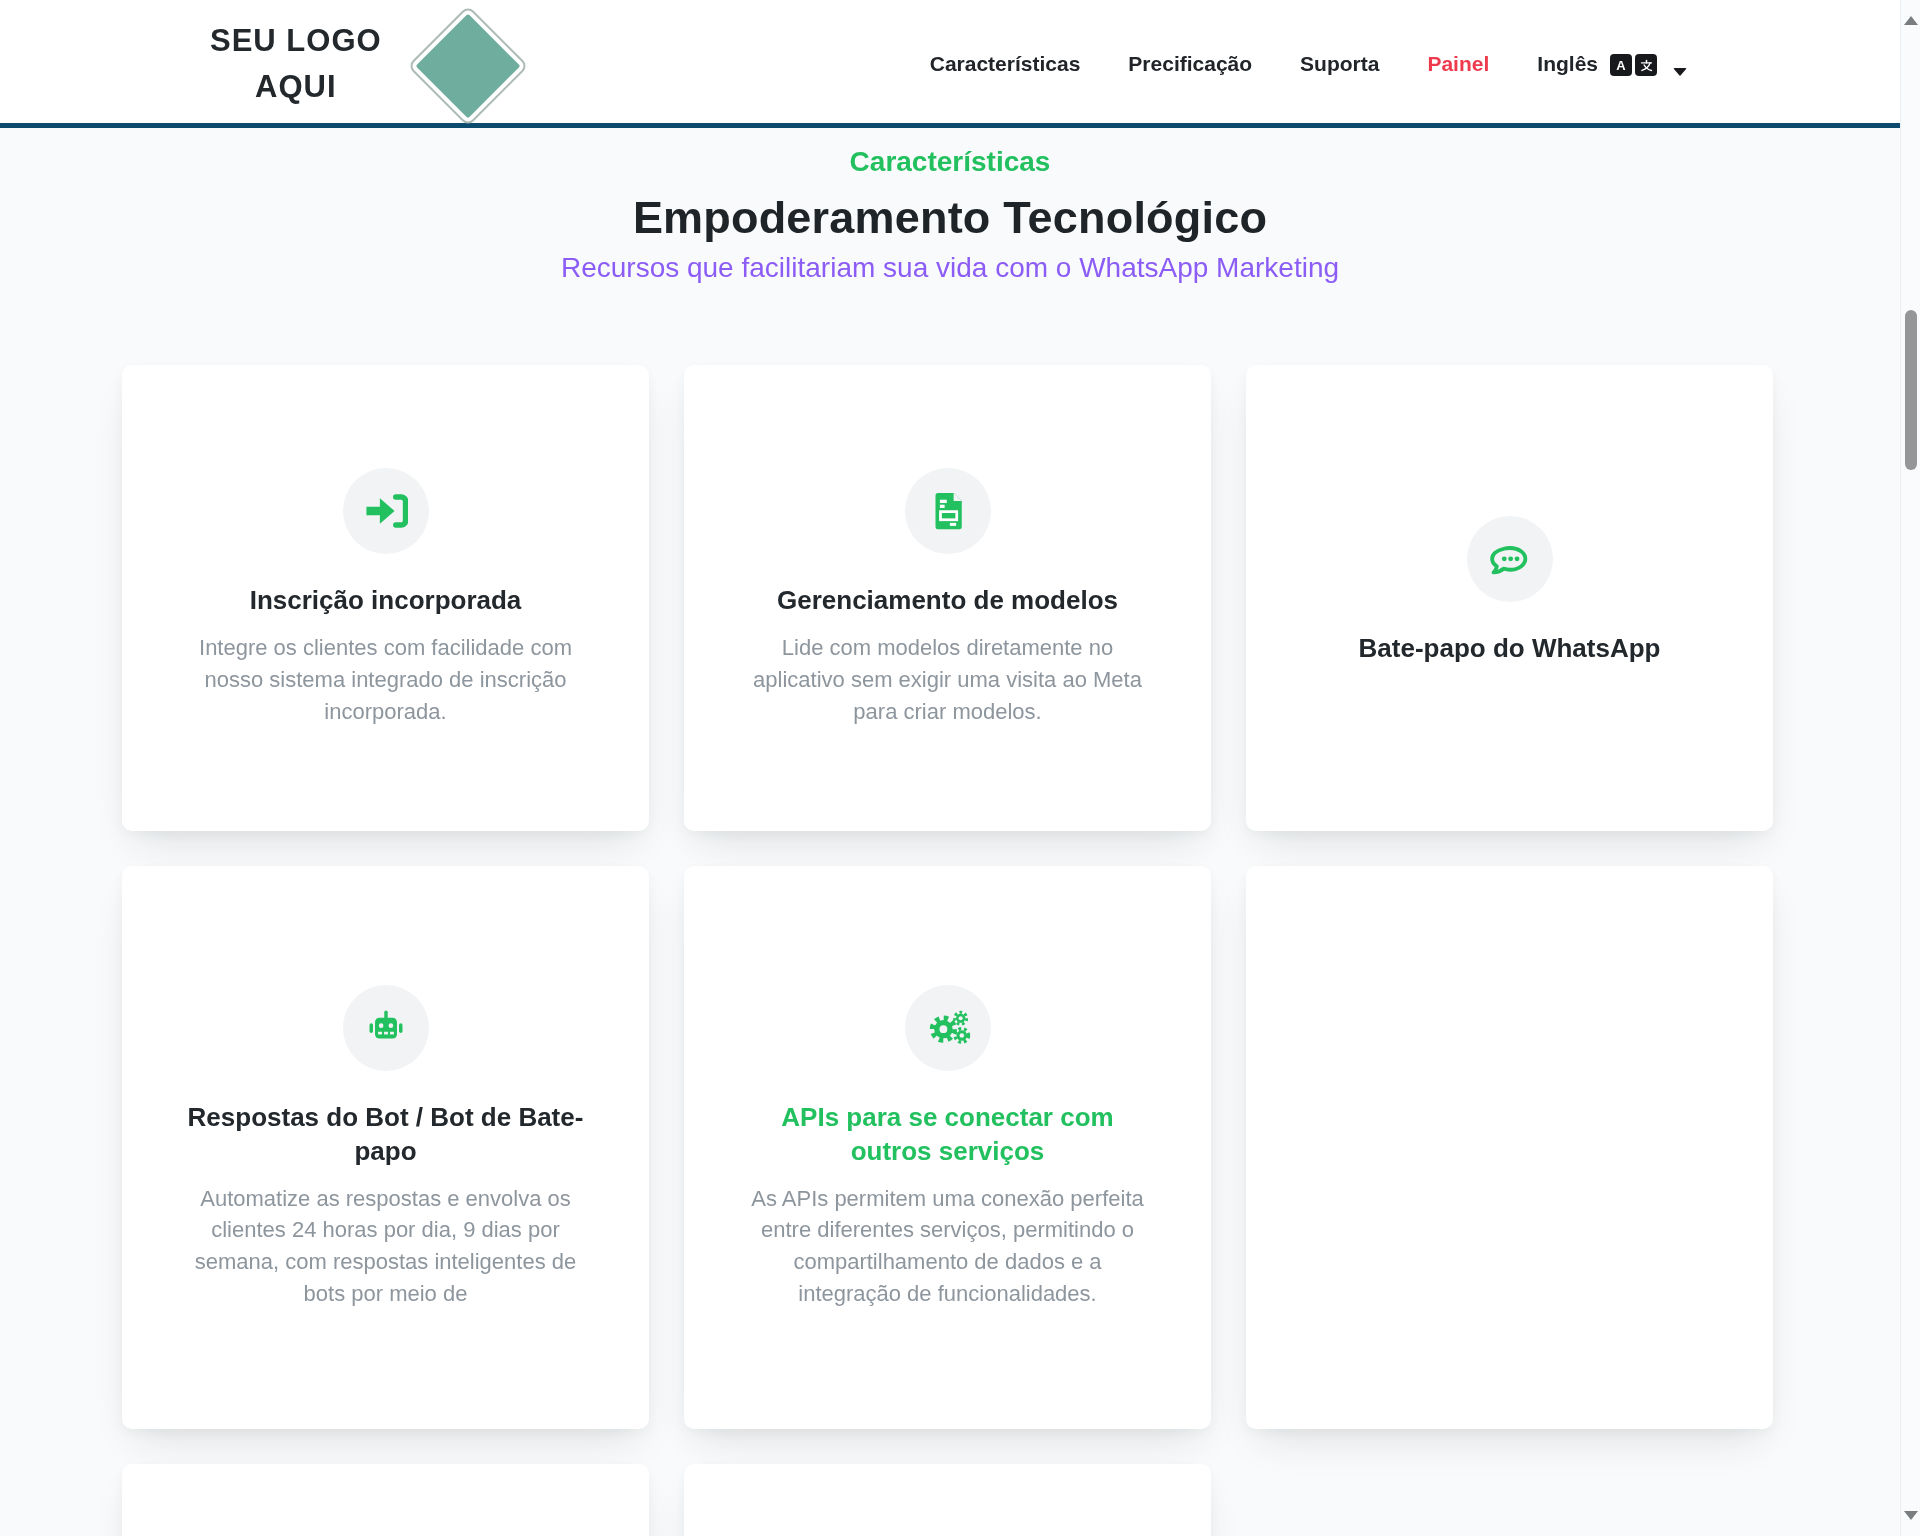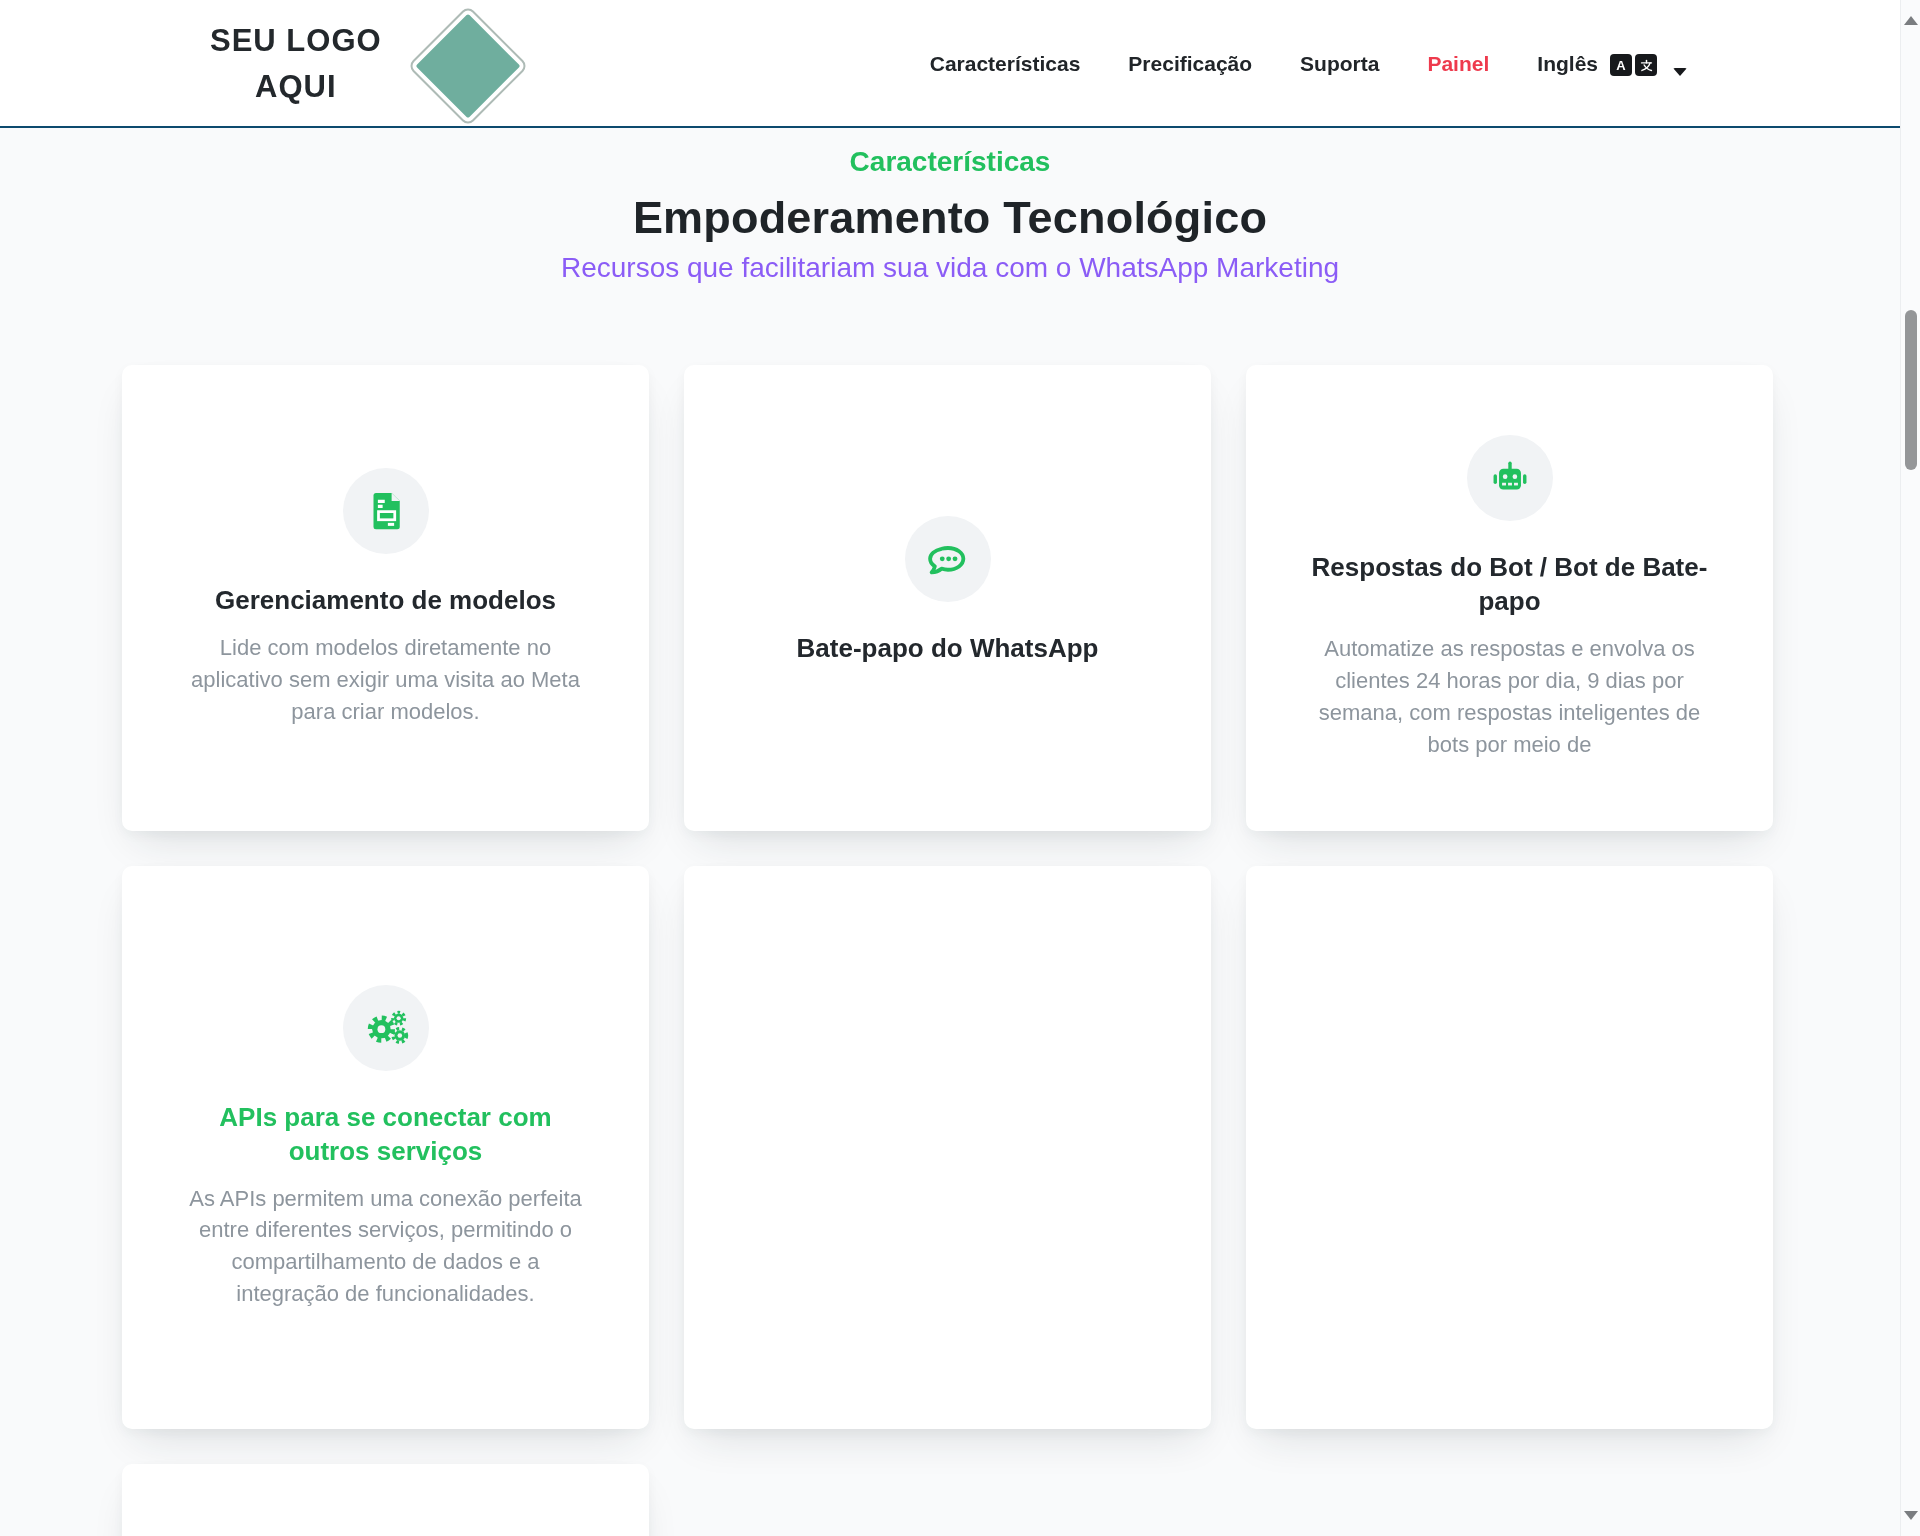--- a/index.html
+++ b/index.html
@@ -13,21 +13,21 @@
   html,body{width:1920px;height:1536px;overflow:hidden;}
   body{
     font-family:"Liberation Sans","DejaVu Sans",sans-serif;
     background:#f9fafb;
     color:var(--heading-dark);
     position:relative;
   }
   
   .header{
     position:absolute;top:0;left:0;width:1900px;height:128px;
-    background:#ffffff;border-bottom:2px solid #0c4a6e;z-index:5;
+    background:#ffffff;border-bottom:5px solid #0c4a6e;z-index:5;
   }
   .brand{position:absolute;left:210px;top:0;height:128px;display:flex;align-items:center;gap:28px;cursor:pointer;}
   .brand-text{font-weight:800;font-size:31px;letter-spacing:1px;color:#23282c;text-align:center;line-height:1.5;}
   .diamond-wrap{width:116px;height:116px;position:relative;top:2px;}
   .diamond{
     position:absolute;left:17px;top:17px;width:82px;height:82px;
     transform:rotate(45deg);
     background:var(--logo-diamond);
     border:4px solid #ffffff;
     border-radius:6px;
@@ -132,20 +132,30 @@
 </div>
 
 <div class="hero">
   <div class="eyebrow">Características</div>
   <h1>Empoderamento Tecnológico</h1>
   <div class="subtitle">Recursos que facilitariam sua vida com o WhatsApp Marketing</div>
 </div>
 
 <div class="grid">
 
+  <div class="card">
+    <div class="icon-circle">
+      <svg viewBox="0 0 36 32" width="44" height="40" aria-hidden="true">
+        <path fill="currentColor" d="M2 12.5h11V5.5L25 16 13 26.5v-7H2z"></path>
+        <path fill="none" stroke="currentColor" stroke-width="4.5" stroke-linecap="round" stroke-linejoin="round" d="M26 4.5h4.5A3.5 3.5 0 0 1 34 8v16a3.5 3.5 0 0 1-3.5 3.5H26"></path>
+      </svg>
+    </div>
+    <h3>Inscrição incorporada</h3>
+    <p>Integre os clientes com facilidade com nosso sistema integrado de inscrição incorporada.</p>
+  </div>
 
   <div class="card">
     <div class="icon-circle">
       <svg viewBox="0 0 32 32" width="40" height="40" aria-hidden="true">
         <path fill="currentColor" d="M8 1.5h12.5L27 8v20.5a2 2 0 0 1-2 2H8a2 2 0 0 1-2-2v-25a2 2 0 0 1 2-2z"></path>
         <path fill="#f1f3f5" d="M20.5 1.5L27 8h-6.5z"></path>
         <rect x="9.5" y="7" width="5.5" height="2.6" fill="#fff"></rect>
         <rect x="9.5" y="11" width="3.8" height="2.6" fill="#fff"></rect>
         <rect x="10" y="16.5" width="13" height="6.5" fill="none" stroke="#fff" stroke-width="2.2"></rect>
         <rect x="17.5" y="25.5" width="5" height="2.4" fill="#fff"></rect>

